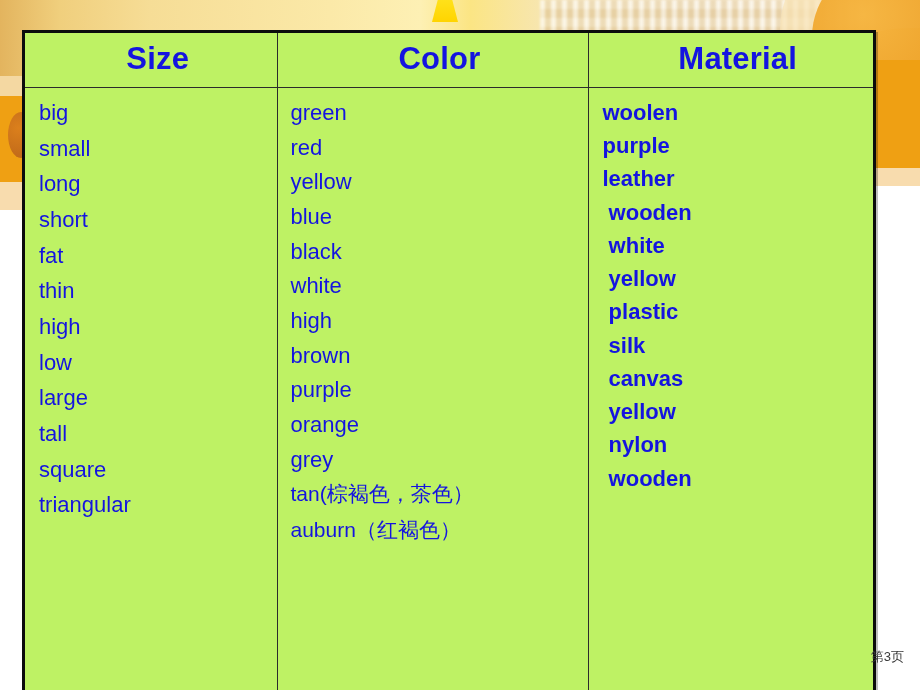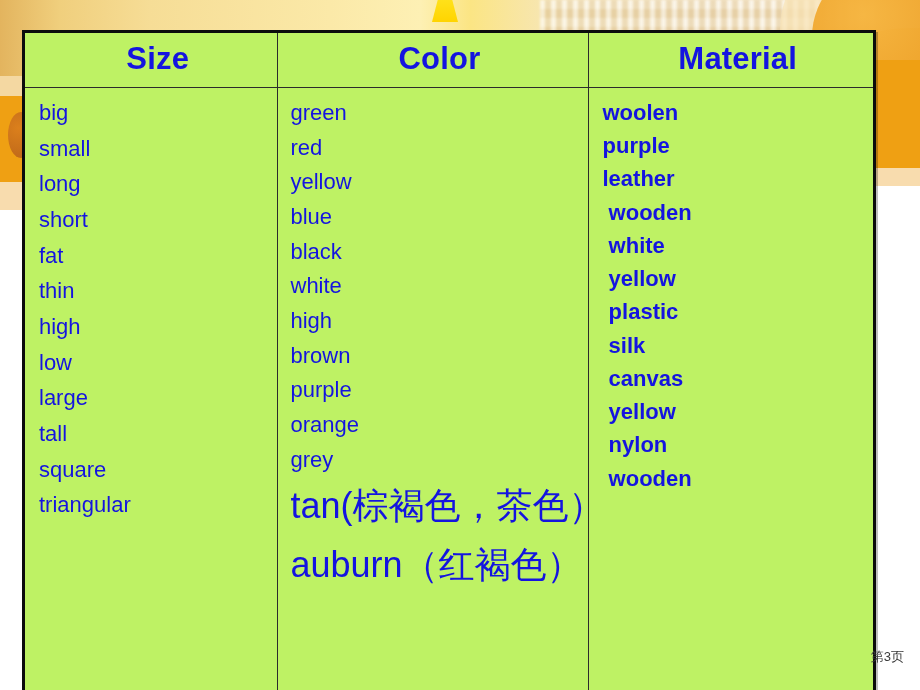--- a/index.html
+++ b/index.html
@@ -231,21 +231,21 @@
     white-space: pre;
     font-family: "Liberation Sans", sans-serif;
   }
   
   .col-size .cell-list li  { padding: 0 0 4px 14px; line-height: 1.44; }
   .col-color .cell-list li { padding: 0 0 3px 13px; line-height: 1.44; }
   .col-material .cell-list li { padding: 0 0 2px 14px; line-height: 1.42; font-weight: bold; }
 
   .col-color .cell-list li.cn,
   .col-color .cell-list li.cn2 {
-    font-size: 36px;
+    font-size: 21px;
     line-height: 1.55;
   }
 
   
   .page-num {
     position: absolute;
     right: 16px;
     bottom: 24px;
     font-size: 13px;
     color: #3a3a3a;

